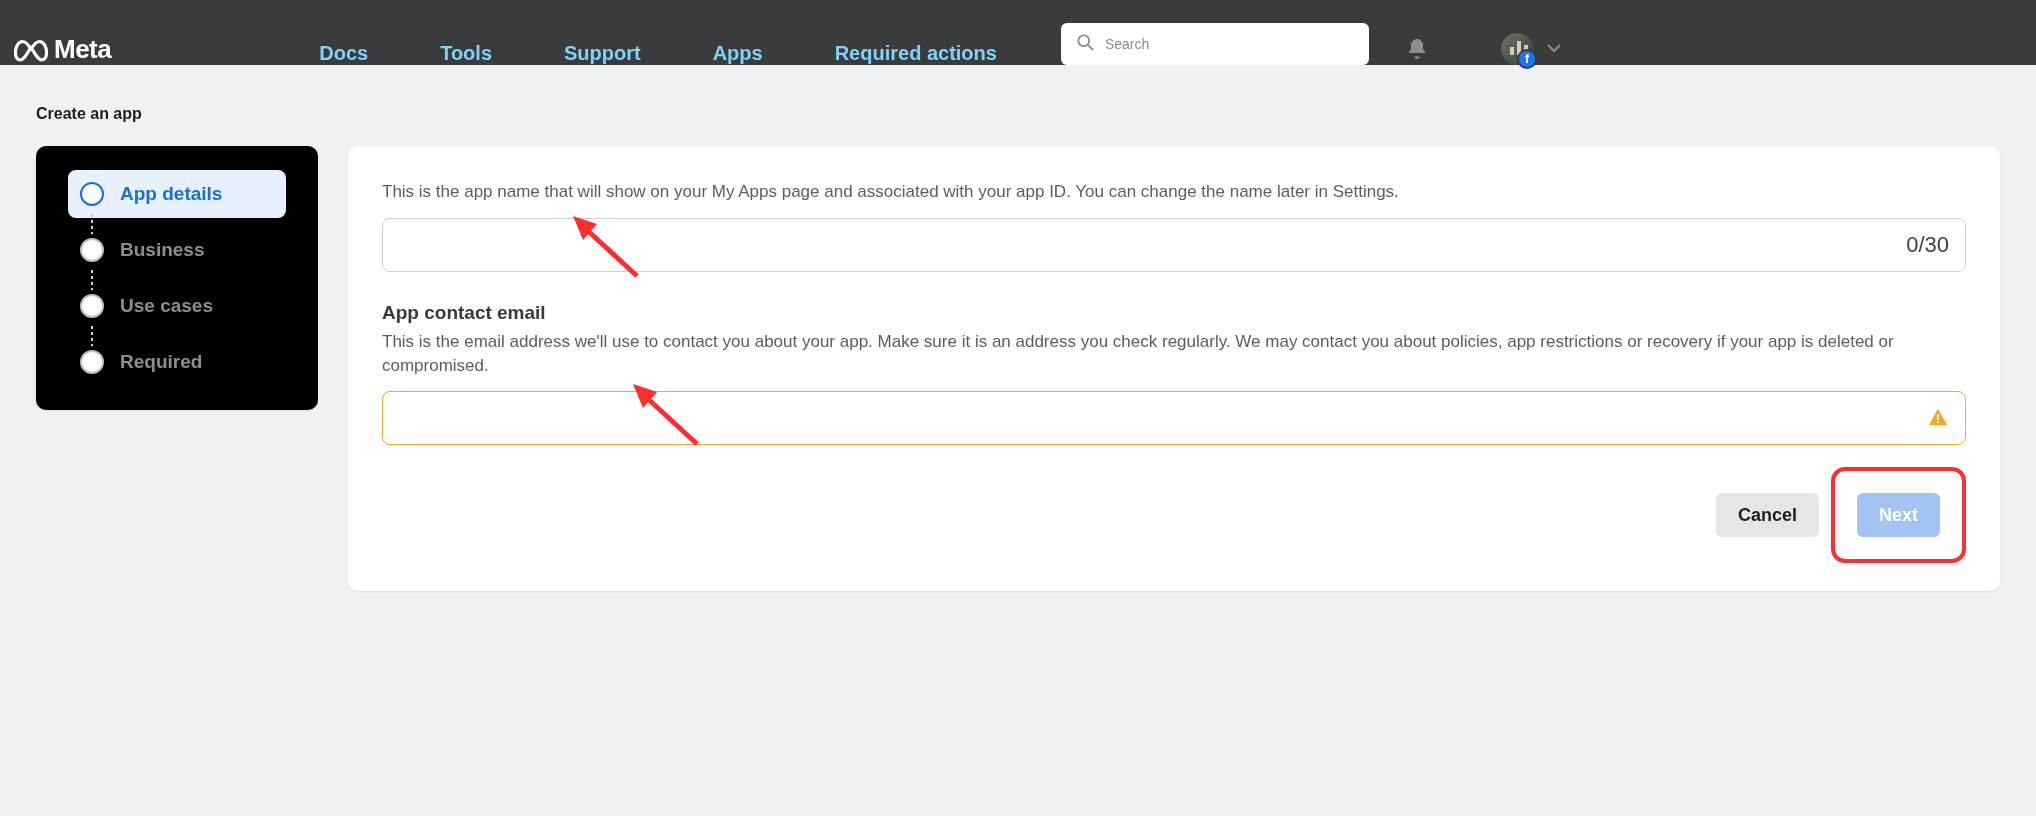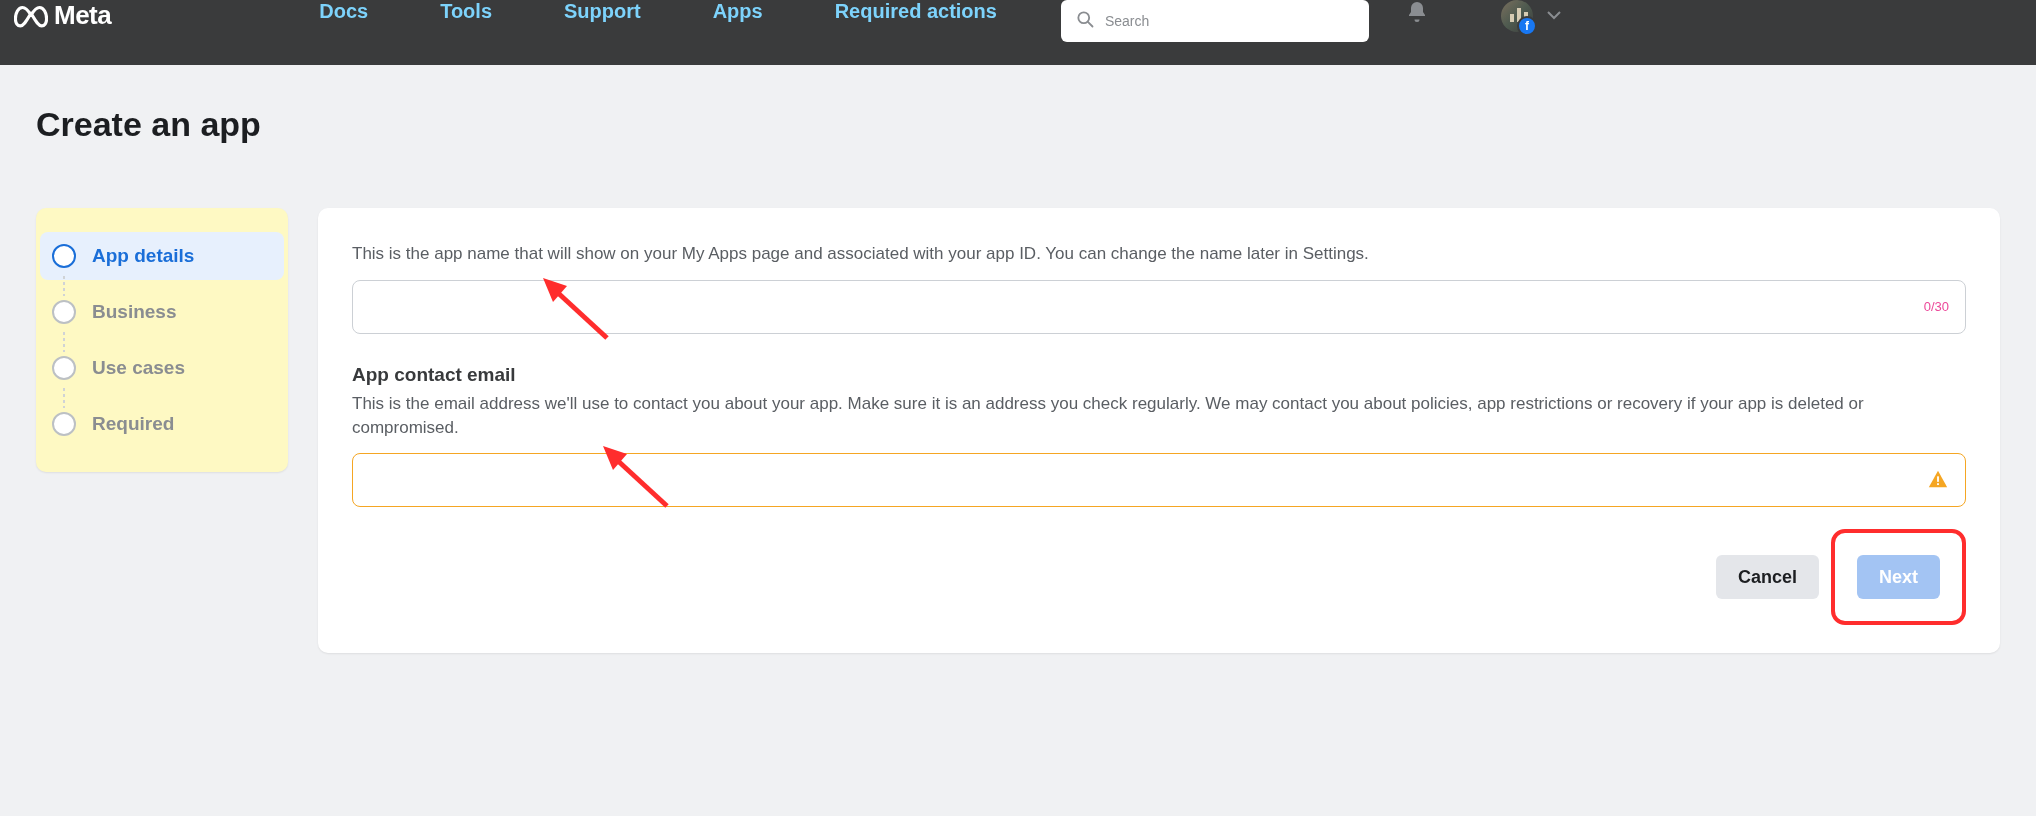--- a/index.html
+++ b/index.html
@@ -2,21 +2,21 @@
 <html><head>
 <meta charset="utf-8">
 <style>
   * { box-sizing: border-box; margin: 0; padding: 0; }
   html, body { width: 100%; height: 100%; font-family: -apple-system, BlinkMacSystemFont, "Segoe UI", Helvetica, Arial, sans-serif; background: #f0f1f3; color: #1c1e21; }
   
   .topnav {
     background: #3a3b3c;
     height: 65px;
     display: flex;
-    align-items: flex-start;
+    align-items: flex-end;
     padding: 0 20px 0 14px;
     gap: 8px;
   }
   .logo-wrap { display: flex; align-items: center; gap: 6px; margin-right: 200px; cursor: pointer; }
   .logo-symbol { display: inline-flex; }
   .logo-text { font-size: 26px; font-weight: 700; color: #fff; letter-spacing: -0.5px; }
   .nav-links { display: flex; gap: 72px; }
   .nav-link { color: #7dd3fc; font-size: 20px; font-weight: 700; cursor: pointer; }
   .search-wrap {
     margin-left: 56px;
@@ -50,26 +50,26 @@
   .avatar-bars span:nth-child(3){height:10px;}
   .avatar-badge {
     position:absolute; right:-4px; bottom:-4px; width:20px; height:20px; border-radius:50%;
     background:#1877f2; border:2px solid #3a3b3c; display:flex; align-items:center; justify-content:center;
     color:#fff; font-weight:900; font-size:12px; font-family: Arial, sans-serif;
   }
   .caret-down { color:#8a8d91; }
 
   
   .page { padding: 40px 36px; }
-  .page-title { font-size: 34px; font-weight: 700; color:#1c1e21; margin-bottom: 64px; }
+  .page-title { font-size: 16px; font-weight: 700; color:#1c1e21; margin-bottom: 23px; }
   .layout { display:flex; gap:30px; align-items:flex-start; }
 
   
   .step-card {
-    background:#fef9c3; border-radius:10px; width:252px; padding:24px 4px;
+    background:#000000; border-radius:10px; width:282px; padding:24px 32px;
     box-shadow: 0 1px 2px rgba(0,0,0,0.08);
   }
   .step-item {
     display:flex; align-items:center; gap:16px; height:48px; padding:0 12px; border-radius:8px; position:relative; cursor:pointer;
   }
   .step-item + .step-item { margin-top: 8px; }
   .step-item.active { background:#e7f0fd; }
   .step-circle {
     width:24px; height:24px; border-radius:50%; border:2.5px solid #bcc0c4; background:#fff; position:relative; z-index:1;
   }
@@ -91,21 +91,21 @@
   .field-desc { font-size:17px; color:#5a5e63; line-height:1.4; margin-bottom:14px; }
   .input-shell {
     position:relative; display:flex; align-items:center;
     border:1px solid #ccd0d5; border-radius:8px; height:54px; padding:0 16px;
     background:#fff;
   }
   .input-shell.warn { border:1.5px solid #f5a623; }
   .input-shell input {
     flex:1; border:none; outline:none; font-size:17px; background:transparent;
   }
-  .counter { color:#ec4899; font-size:13px; margin-left:8px; }
+  .counter { color:#404040; font-size:22px; margin-left:8px; }
   .warn-icon { display:flex; align-items:center; margin-left:8px; }
 
   .actions { display:flex; justify-content:flex-end; align-items:center; margin-top:4px; gap:12px; }
   .btn { border:none; border-radius:6px; font-size:18px; font-weight:600; height:44px; padding:0 22px; cursor:pointer; }
   .btn-cancel { background:#e4e6ea; color:#1c1e21; }
   .btn-next { background:#a3c4f3; color:#fff; }
   .next-highlight {
     border:4px solid #ff2d2d; border-radius:14px; padding:22px; display:inline-flex;
   }
 

